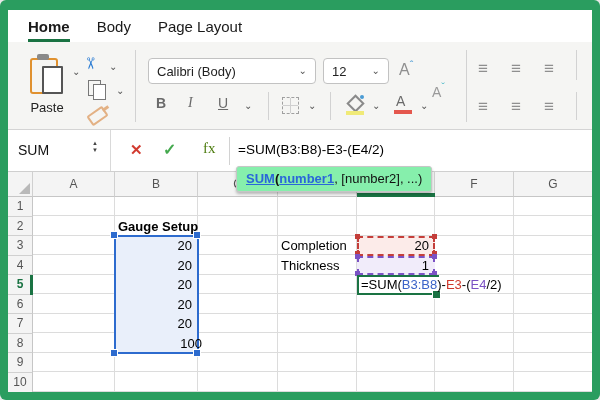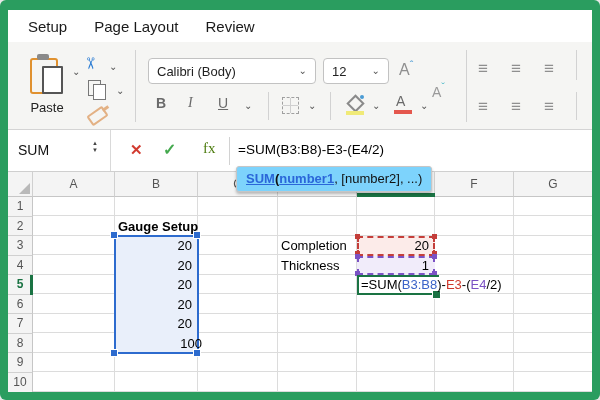--- a/index.html
+++ b/index.html
@@ -21,33 +21,33 @@
   .grid{left:8px;top:172px;width:584px;height:220px;background:#fff;}
   .colhdr,.rowhdr{background:#f4f4f4;color:#555;font-size:12px;text-align:center;box-sizing:border-box;}
   .colhdr{height:25px;line-height:25px;border-right:1px solid #d0d0d0;border-bottom:1px solid #c6c6c6;}
   .rowhdr{width:25px;height:19.5px;line-height:19.5px;border-right:1px solid #c6c6c6;border-bottom:1px solid #d0d0d0;}
   .vline{width:1px;background:#dcdcdc;top:25px;height:195px;}
   .cell{font-size:13px;color:#000;height:19.5px;line-height:19.5px;white-space:nowrap;}
   .num{text-align:right;}
   .handle{width:6px;height:6px;background:#2d6bce;border:1px solid #fff;box-sizing:content-box;}
   .rhandle{width:5px;height:5px;background:#c43e3a;}
   .phandle{width:5px;height:5px;background:#7b52c4;}
-  .tooltip{left:236px;top:166px;height:24px;background:#7dd3fc;border:1px solid #c6c6c6;border-radius:3px;box-shadow:0 2px 3px rgba(0,0,0,.25);padding:0 9px;font-size:13px;line-height:23px;white-space:nowrap;z-index:60;}
+  .tooltip{left:236px;top:166px;height:24px;background:#86efac;border:1px solid #c6c6c6;border-radius:3px;box-shadow:0 2px 3px rgba(0,0,0,.25);padding:0 9px;font-size:13px;line-height:23px;white-space:nowrap;z-index:60;}
   .link{color:#2a66d9;text-decoration:underline;}
   .refblue{color:#3b63c8;} .refred{color:#cf382c;} .refpurple{color:#7b52c4;}
 </style>
 </head>
 <body>
 
 <div class="window">
 
   <div class="abs tabbar">
-    <div class="tab">Setup</div>
+    <div class="tab active">Home</div>
+    <div class="tab">Body</div>
     <div class="tab">Page Layout</div>
-    <div class="tab">Review</div>
   </div>
 
   <div class="abs ribbon">
 
     <div class="abs" style="left:20px;top:12px;width:40px;height:42px;">
       <div class="abs" style="left:2px;top:4px;width:24px;height:32px;border:2px solid #e0912f;border-radius:3px;"></div>
       <div class="abs" style="left:9px;top:0px;width:12px;height:6px;background:#8a8a8a;border-radius:2px;"></div>
       <div class="abs" style="left:14px;top:12px;width:17px;height:24px;background:#fff;border:2px solid #555;border-radius:1px;"></div>
     </div>
     <div class="abs chv" style="left:64px;top:25px;">⌄</div>

